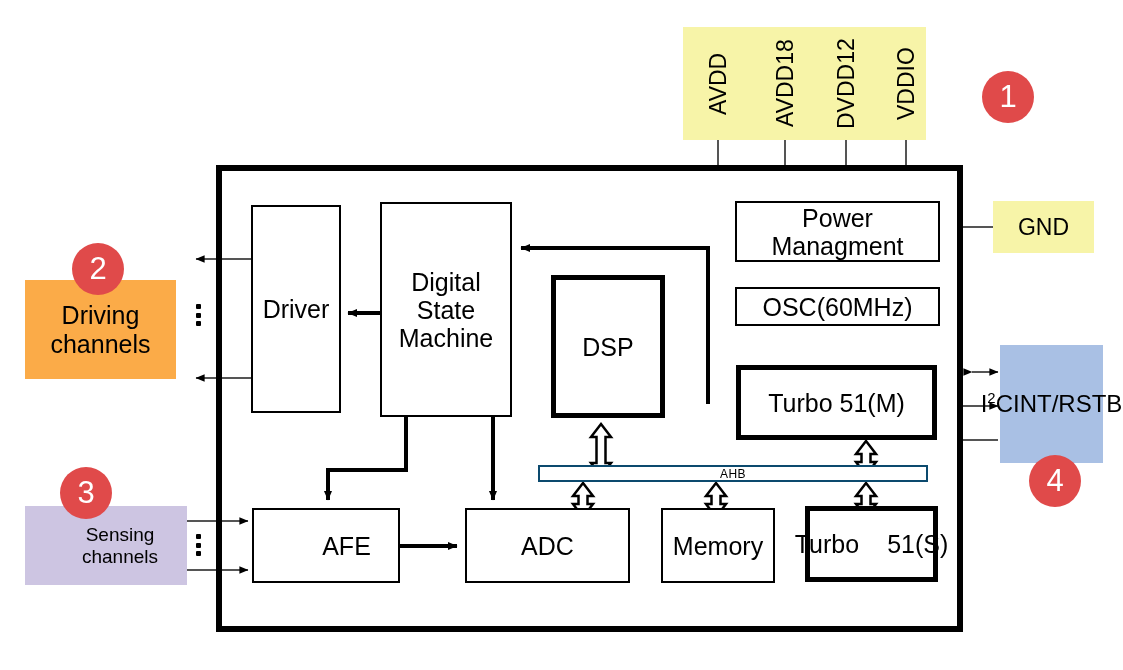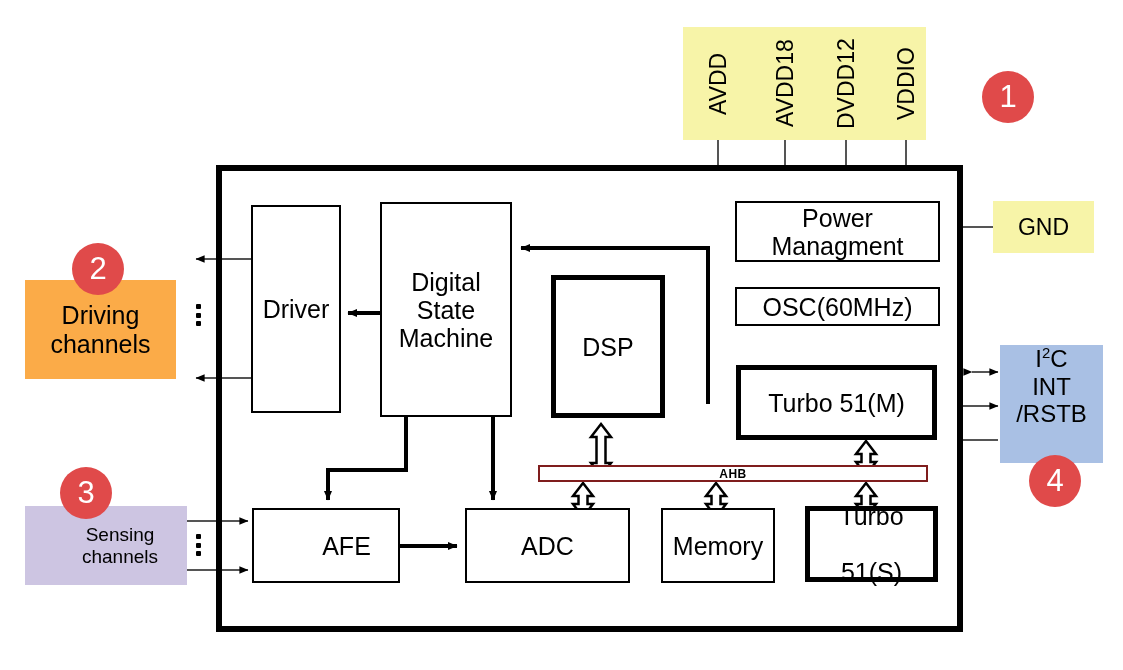--- a/index.html
+++ b/index.html
@@ -10,22 +10,22 @@
        display:flex;align-items:center;justify-content:center;text-align:center;
        line-height:1.12;font-size:25px;}
   .blk.thick{border-width:5px;}
   .blk.thin{border-width:2px;}
   .chip{position:absolute;box-sizing:border-box;border:6px solid #000;background:transparent;}
   .pad{position:absolute;box-sizing:border-box;display:flex;align-items:center;
        justify-content:center;text-align:center;line-height:1.15;font-size:23px;}
   .pad.vert{writing-mode:vertical-rl;transform:rotate(180deg);}
   .badge{position:absolute;border-radius:50%;display:flex;align-items:center;
          justify-content:center;color:#fff;font-size:31px;font-weight:400;}
-  .bus{position:absolute;box-sizing:border-box;border:2px solid #7f1d1d;background:#fff;
-       display:flex;align-items:center;justify-content:center;font-size:12px;letter-spacing:.5px;font-weight:bold;}
+  .bus{position:absolute;box-sizing:border-box;border:2px solid #0c4a6e;background:#fff;
+       display:flex;align-items:center;justify-content:center;font-size:12px;letter-spacing:.5px;}
   .dots{position:absolute;display:flex;flex-direction:column;justify-content:space-between;
         align-items:center;}
   .dots i{display:block;width:5px;height:5px;background:#000;border-radius:1px;}
   svg.ovl{position:absolute;left:0;top:0;width:1123px;height:670px;overflow:visible;}
   .sup{font-size:.62em;vertical-align:super;line-height:0;}
 </style>
 </head>
 <body>
 
 <div id="stage">
@@ -139,21 +139,21 @@
       <i></i>
       <i></i>
   </div>
   <div class="dots" style="left:195px;top:534px;width:6px;height:22px;">
     <i></i>
       <i></i>
       <i></i>
   </div>
 
   <div class="pad" style="left:1000px;top:345px;width:103px;height:118px;background:#a9c0e4;
-              flex-direction:column;justify-content:flex-start;font-size:24px;">
+              flex-direction:row;justify-content:center;font-size:24px;">
     <span><span>I</span><span class="sup">2</span><span>C</span></span>
     <span>INT</span>
     <span>/RSTB</span>
   </div>
 
   <div class="blk thin" style="left:251px;top:205px;width:90px;height:208px;">Driver</div>
 
   <div class="blk thick" style="left:551px;top:275px;width:114px;height:143px;">DSP</div>
 
   <div class="blk thin" style="left:380px;top:202px;width:132px;height:215px;flex-direction:column;">
@@ -172,21 +172,21 @@
   <div class="blk thick" style="left:736px;top:365px;width:201px;height:75px;">Turbo 51(M)</div>
 
   <div class="bus" style="left:538px;top:465px;width:390px;height:17px;">AHB</div>
 
   <div class="blk thin" style="left:252px;top:508px;width:148px;height:75px;padding-left:41px;">AFE</div>
 
   <div class="blk thin" style="left:465px;top:508px;width:165px;height:75px;">ADC</div>
 
   <div class="blk thin" style="left:661px;top:508px;width:114px;height:75px;">Memory</div>
 
-  <div class="blk thick" style="left:805px;top:506px;width:133px;height:76px;flex-direction:column;gap:28px;">
+  <div class="blk thick" style="left:805px;top:506px;width:133px;height:76px;gap:28px;">
     <span>Turbo</span>
     <span>51(S)</span>
   </div>
 
   <div class="badge" style="left:982px;top:71px;width:52px;height:52px;background:#e04a4a;">1</div>
   <div class="badge" style="left:72px;top:243px;width:52px;height:52px;background:#e04a4a;">2</div>
   <div class="badge" style="left:60px;top:467px;width:52px;height:52px;background:#e04a4a;">3</div>
   <div class="badge" style="left:1029px;top:455px;width:52px;height:52px;background:#e04a4a;">4</div>
 
 </div>

